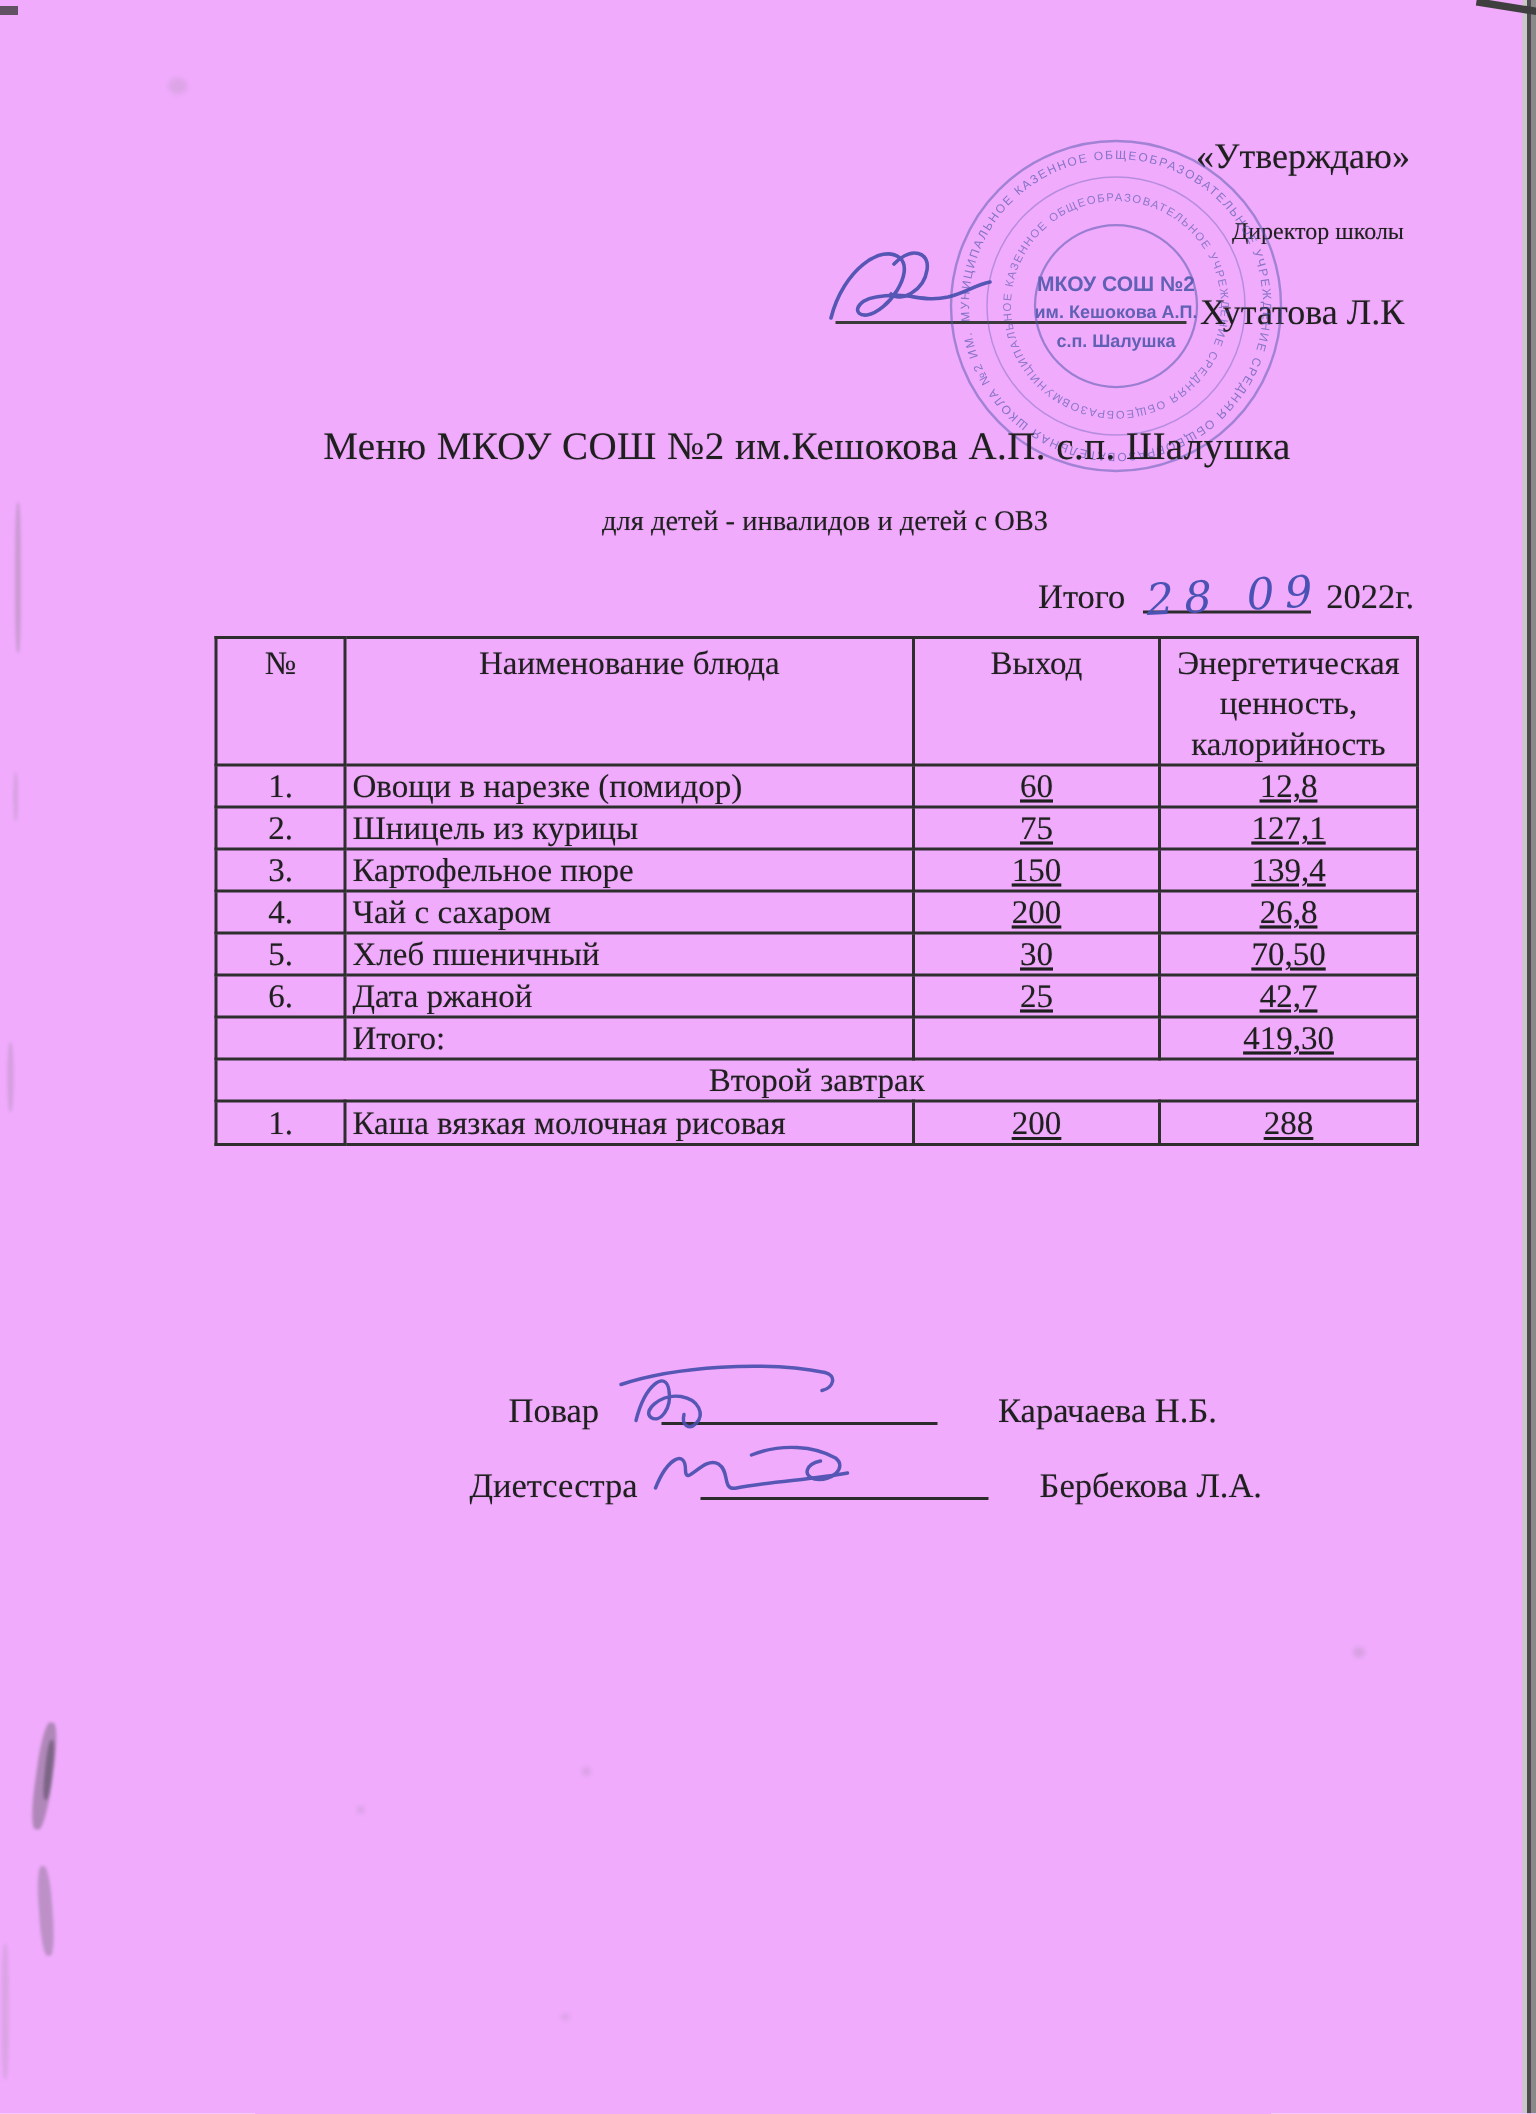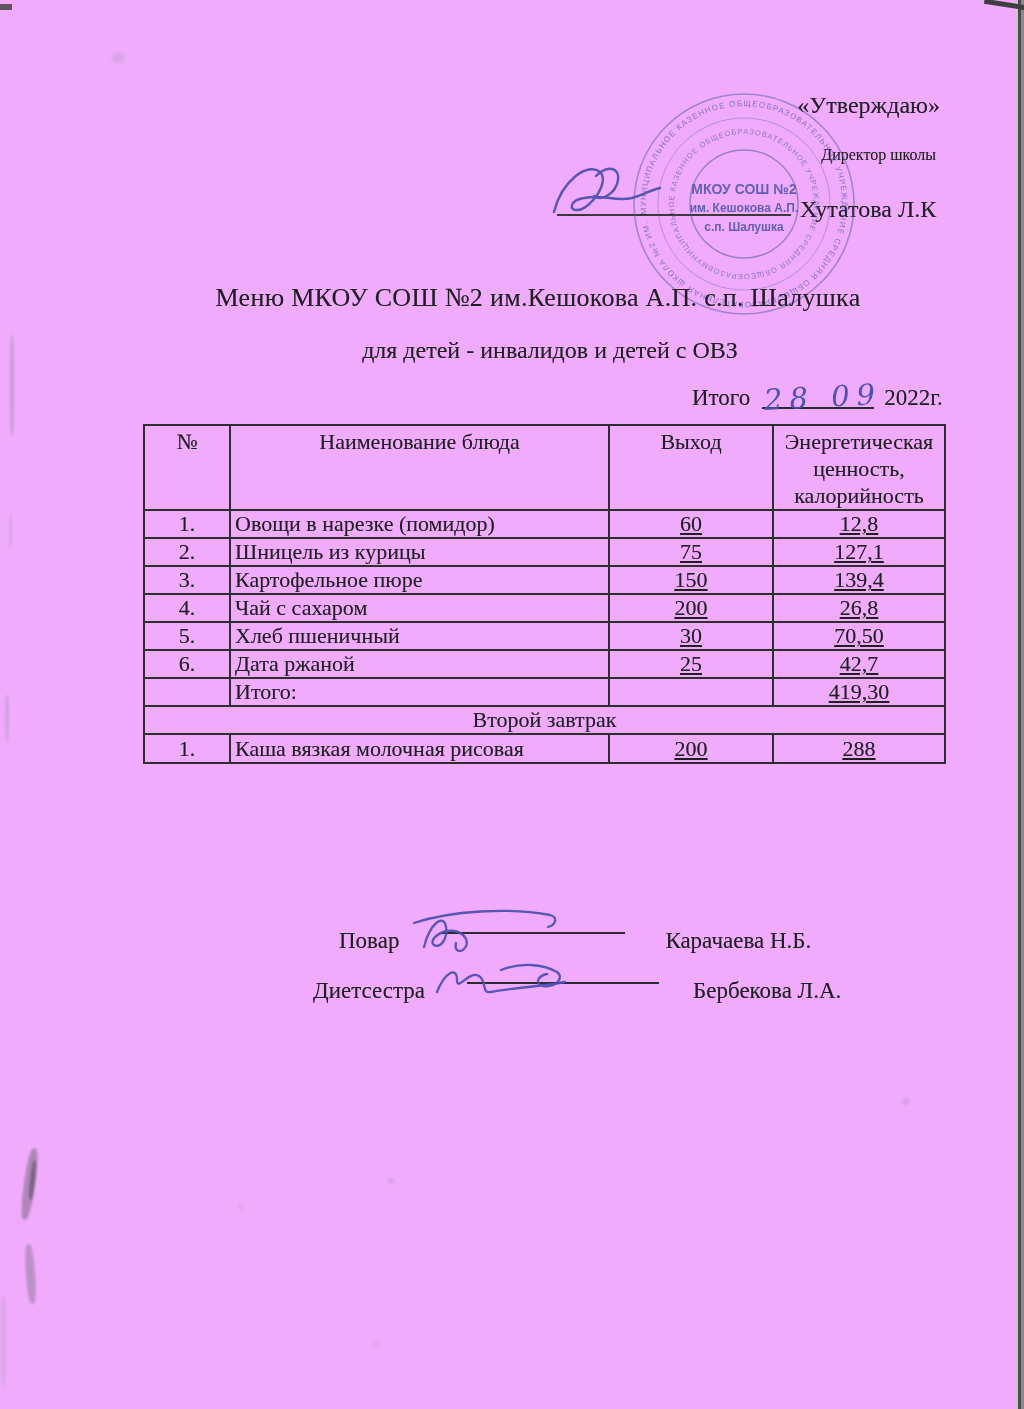--- a/index.html
+++ b/index.html
@@ -17,21 +17,21 @@
 
   
   .stamp{top:86px;left:626px;width:236px;height:236px;opacity:.88;filter:blur(.3px);}
   .stamp text{font-family:"Liberation Sans", sans-serif;}
 
   
   .dir-sign{top:150px;left:548px;width:190px;height:80px;}
 
   
   .title1{top:283px;left:88px;width:900px;text-align:center;font-size:26px;letter-spacing:.3px;}
-  .title2{top:337px;left:100px;width:900px;text-align:center;font-size:24px;}
+  .title2{top:337px;left:100px;width:900px;text-align:center;font-size:19px;}
 
   
   .date-row{top:381px;left:692px;font-size:23px;display:flex;align-items:flex-end;}
   .date-underline{display:inline-block;position:relative;width:112px;height:26px;
                   border-bottom:2px solid #2c2c2c;margin:0 10px 2px 12px;}
   .handwritten-date{position:absolute;left:2px;bottom:-7px;font-size:29px;font-style:italic;
                     letter-spacing:7px;color:#4a52b4;transform:rotate(-3deg);white-space:nowrap;
                     font-family:"DejaVu Serif", serif;}
 
   
@@ -42,21 +42,21 @@
   tr.hdr{height:84px;}
   tr.hdr td{vertical-align:top;text-align:center;padding-top:3px;line-height:1.22;}
   tr.data{height:28px;}
   tr.section{height:26px;}
   td.c-num{text-align:center;}
   td.c-dish{text-align:left;padding-left:7px;}
   td.c-out,td.c-cal{text-align:center;text-decoration:underline;}
   td.section-cell{text-align:center;}
 
   
-  .sig-row{display:flex;align-items:flex-start;font-size:23px;gap:32px;}
+  .sig-row{display:flex;align-items:flex-end;font-size:23px;gap:32px;}
   .sig-row .lbl{margin-right:10px;}
   .sig-line{display:inline-block;height:4px;border-bottom:2px solid #2c2c2c;margin:0 8px 4px 0;}
   .cook-row{top:928px;left:339px;}
   .cook-row .sig-line{width:184px;}
   .diet-row{top:978px;left:313px;}
   .diet-row .sig-line{width:192px;margin-right:2px;}
   .sig-scribble{pointer-events:none;}
   .cook-scribble{top:903px;left:410px;width:160px;height:60px;}
   .diet-scribble{top:952px;left:425px;width:170px;height:58px;}
 

